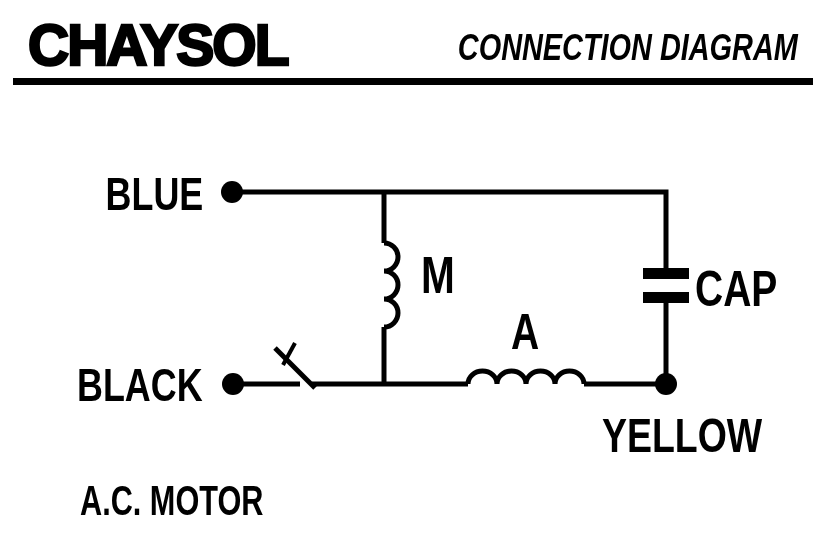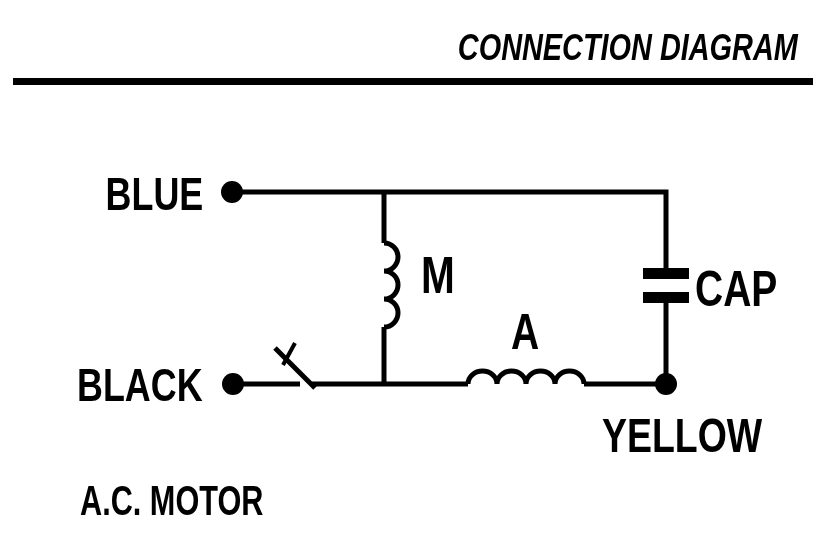--- a/index.html
+++ b/index.html
@@ -65,20 +65,21 @@
   }
   .wire { stroke: #000000; stroke-width: 5; fill: none; }
   .wire-thin { stroke: #000000; stroke-width: 4; fill: none; }
   .solid { fill: #000000; stroke: none; }
 </style>
 </head>
 <body>
 
 <div class="page">
 
+  <div class="abs brand">CHAYSOL</div>
   <div class="abs doc-title">CONNECTION DIAGRAM</div>
   <div class="rule"></div>
 
   <div>
     <svg class="circuit-svg" viewBox="0 0 827 549">
 
       <path class="wire" d="M 232 192 L 666 192 L 666 268"></path>
 
       <path class="wire" d="M 384 192 L 384 243"></path>
       <path class="wire" d="M 384 243 a 14 14 0 0 1 0 28 a 14 14 0 0 1 0 28 a 14 14 0 0 1 0 28"></path>

